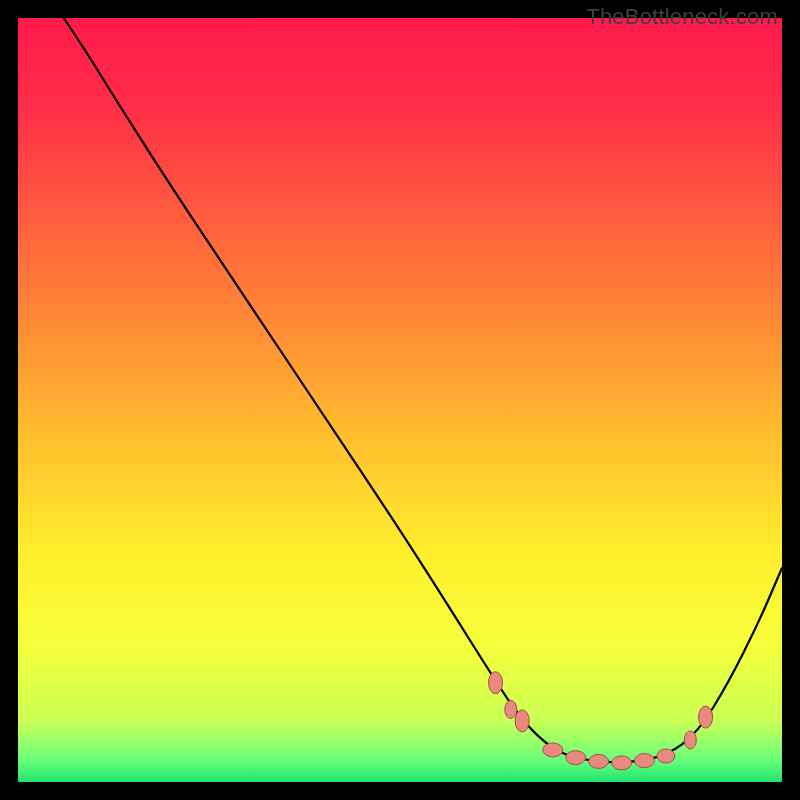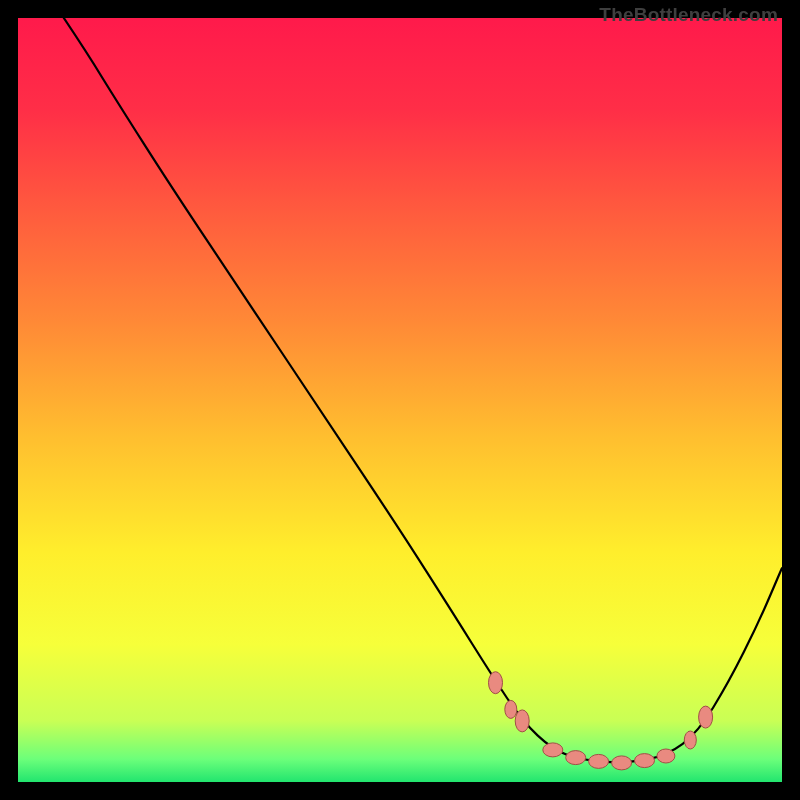--- a/index.html
+++ b/index.html
@@ -24,22 +24,22 @@
     left: 0;
     top: 0;
     width: 764px;
     height: 764px;
   }
   .watermark {
     position: absolute;
     top: 4px;
     right: 22px;
     color: #3f3f3f;
-    font-size: 19px;
-    font-weight: 700;
+    font-size: 22px;
+    font-weight: 400;
     letter-spacing: 0.2px;
     user-select: none;
   }
 </style>
 </head>
 <body>
 
 <div class="frame">
   <svg class="plot" viewBox="0 0 764 764">
     <defs>

